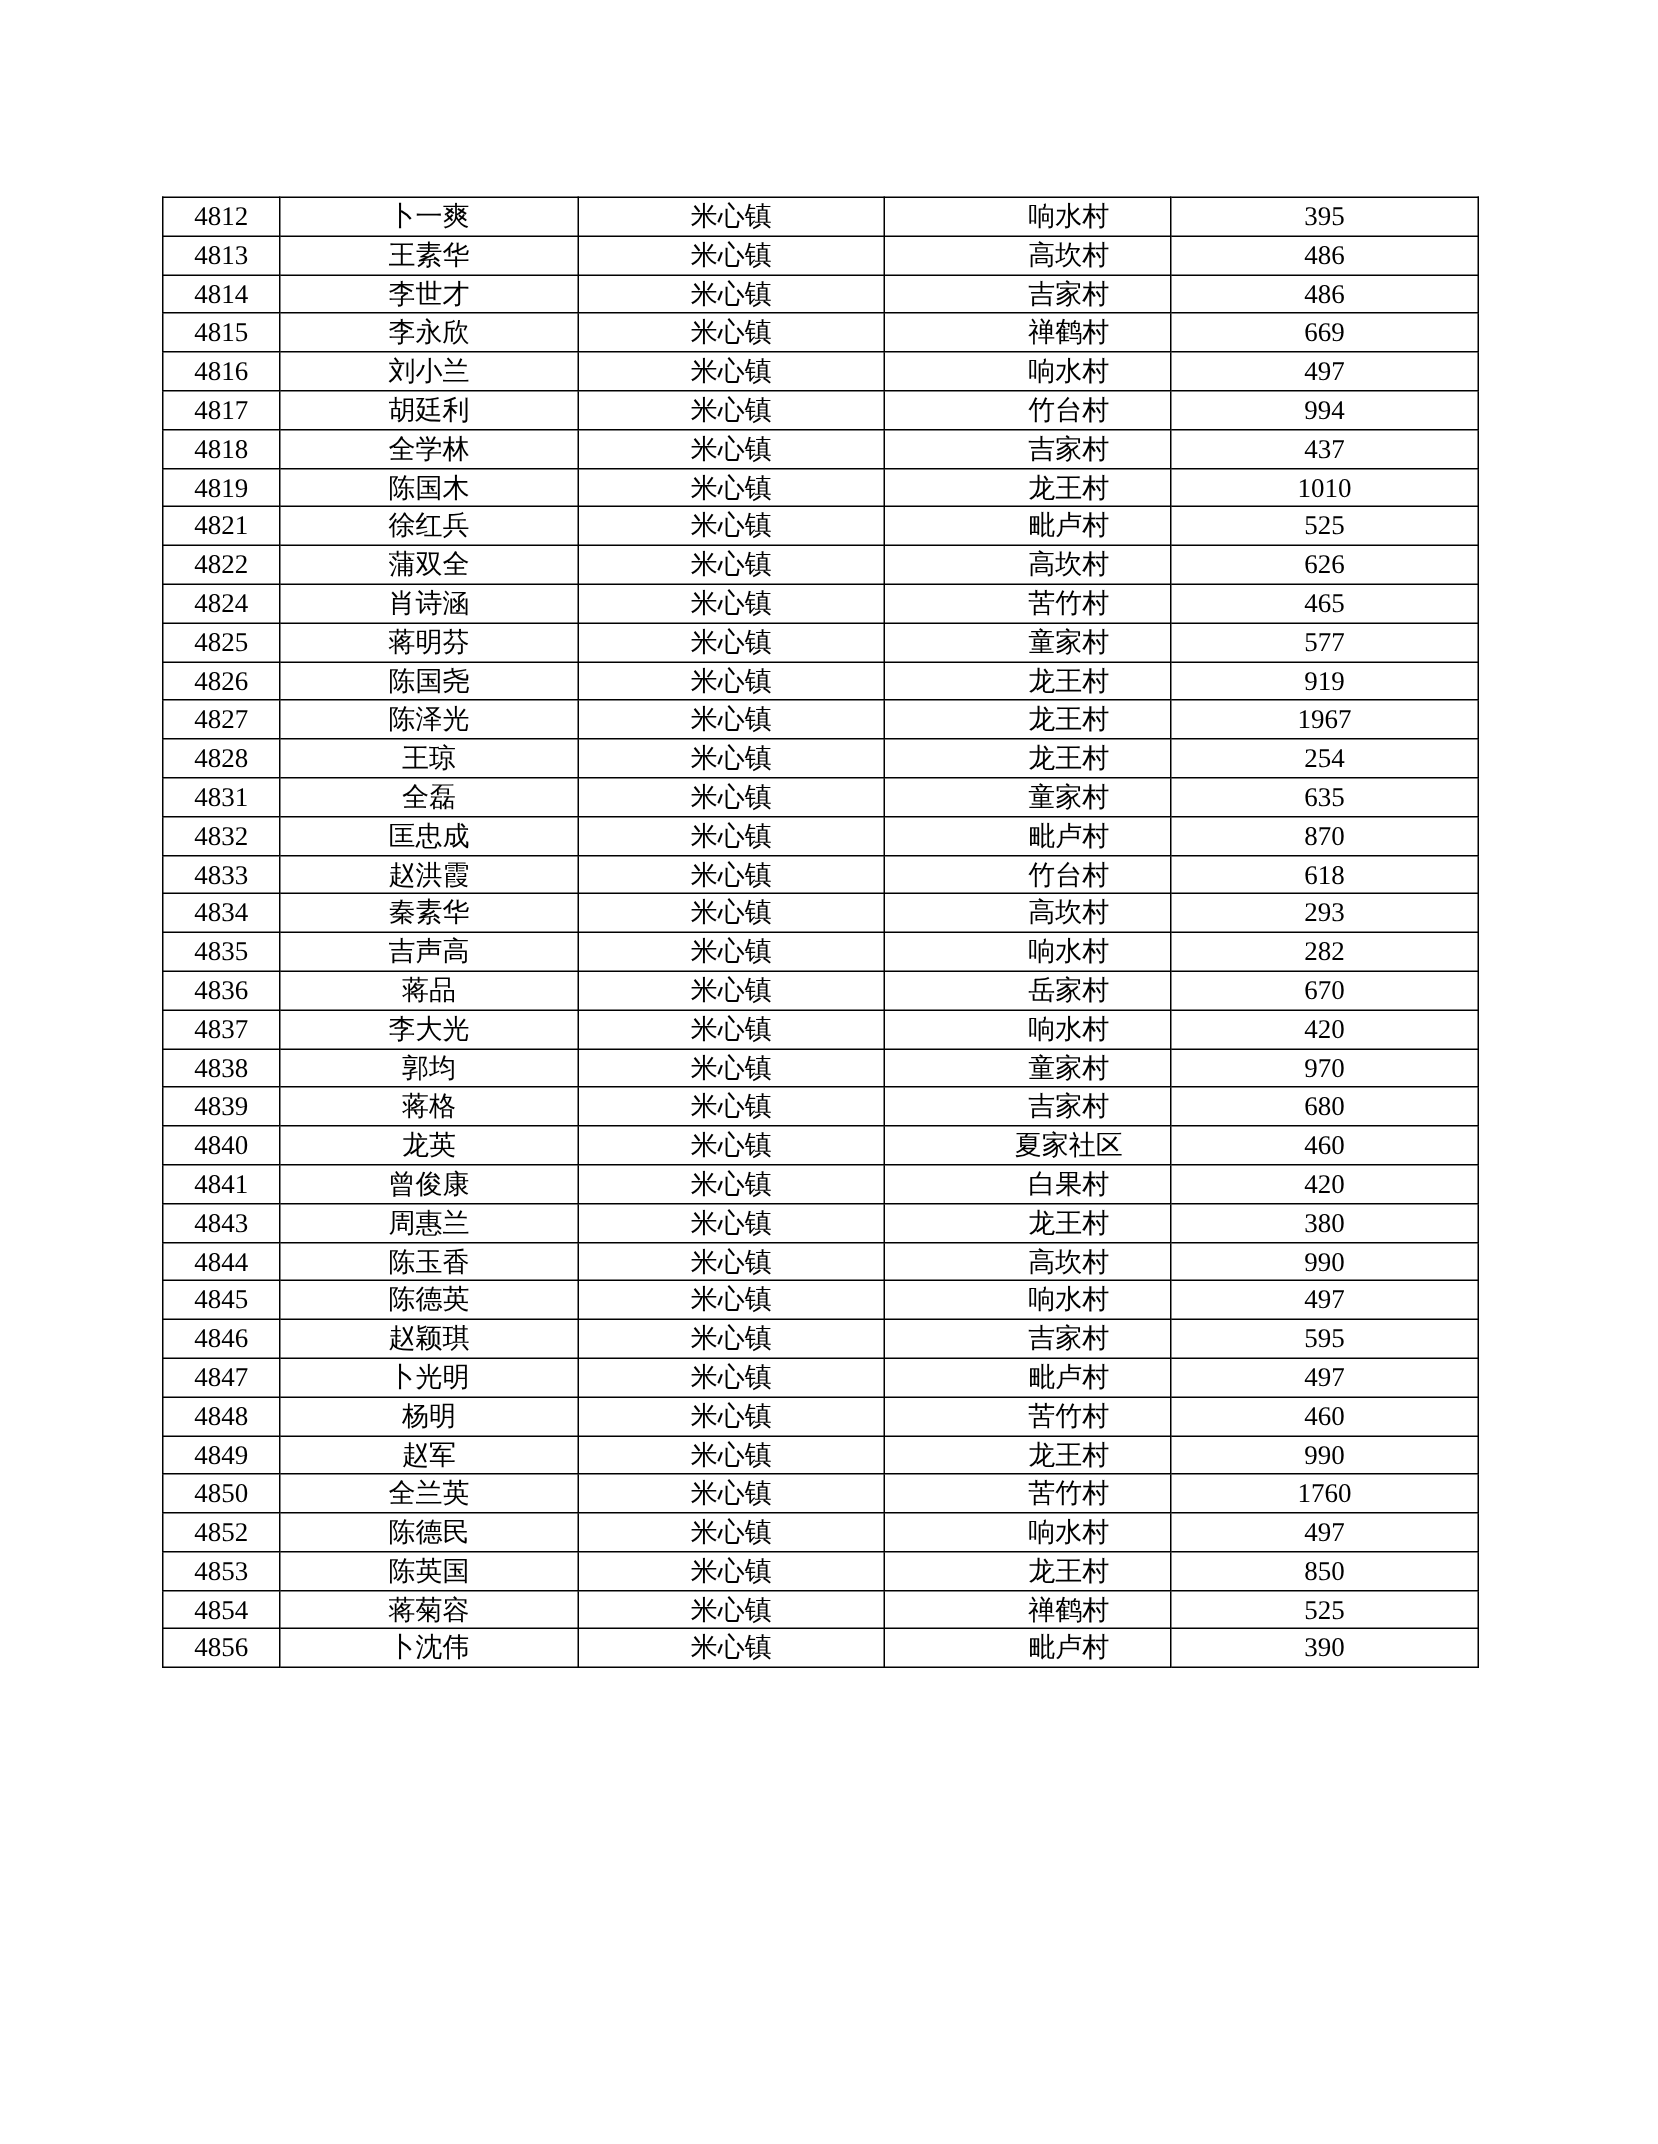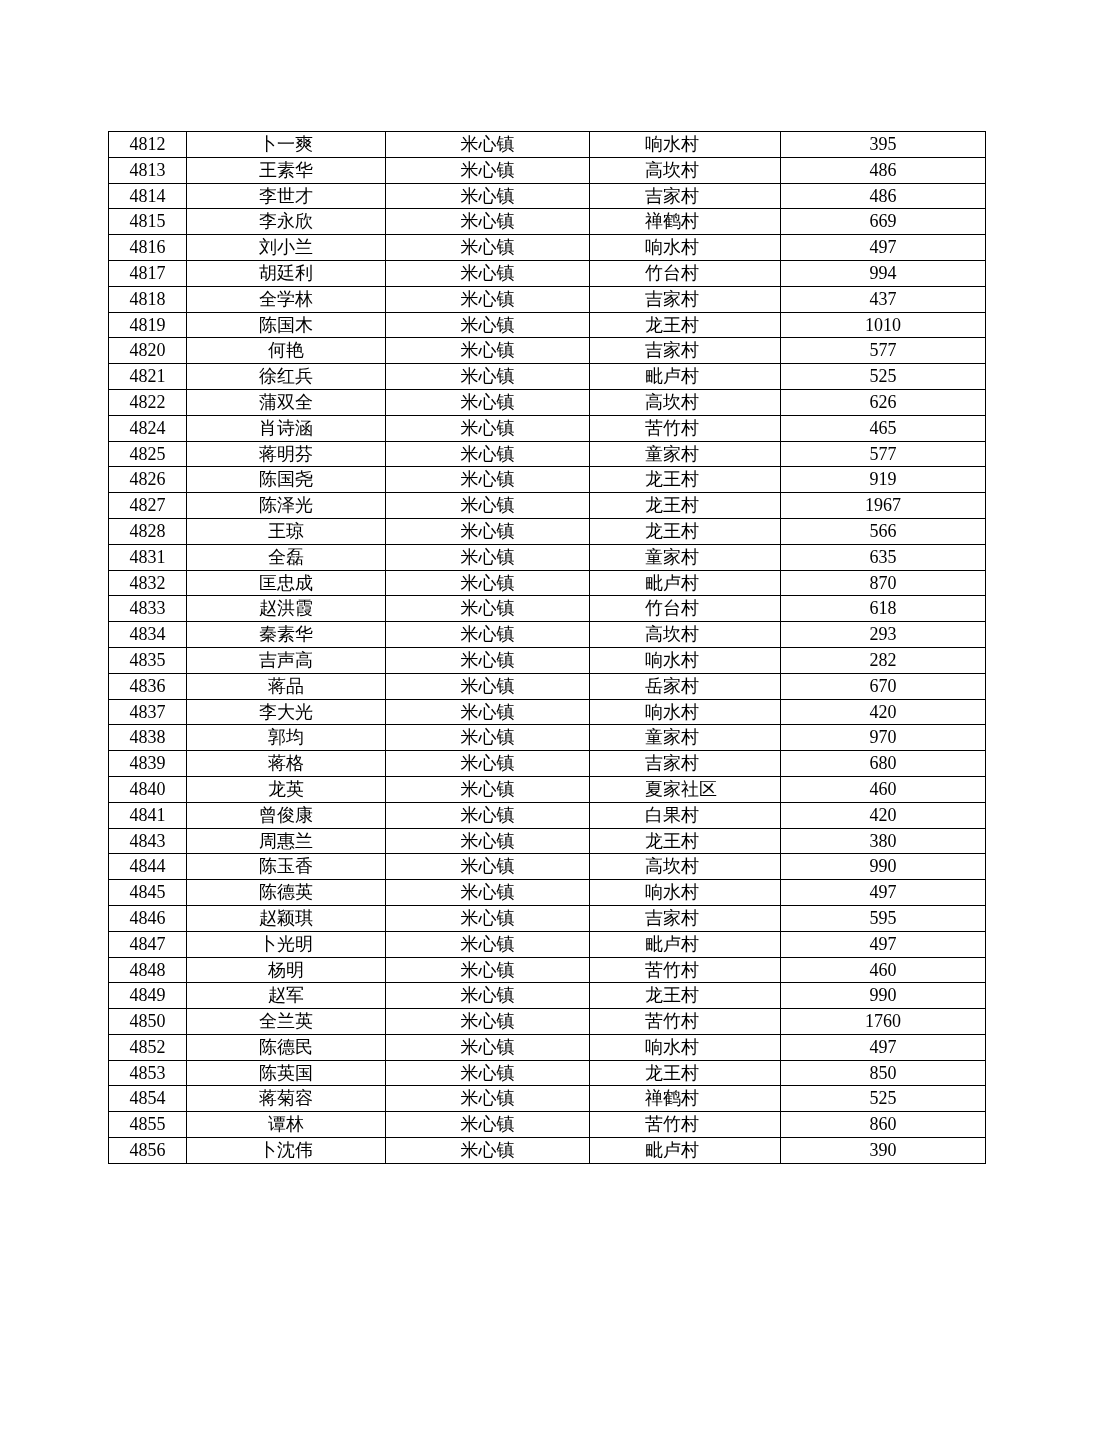--- a/index.html
+++ b/index.html
@@ -28,21 +28,21 @@
     font-size: 18px;
     line-height: 24.8px;
     text-align: center;
     padding: 0;
     overflow: hidden;
     white-space: nowrap;
   }
   .doc-table td.c0 { }
   .doc-table td.c1 { }
   .doc-table td.c2 { }
-  .doc-table td.c3 { text-align: left; padding-left: 55px; }
+  .doc-table td.c3 { text-align: center; padding-left: 55px; }
   .doc-table td.c4 { }
   col.w0 { width: 78px; }
   col.w1 { width: 199px; }
   col.w2 { width: 204px; }
   col.w3 { width: 191px; }
   col.w4 { width: 205px; }
 </style>
 </head>
 <body>
 
@@ -106,27 +106,20 @@
           <td class="c4">437</td>
         </tr>
         <tr>
           <td class="c0">4819</td>
           <td class="c1">陈国木</td>
           <td class="c2">米心镇</td>
           <td class="c3">龙王村</td>
           <td class="c4">1010</td>
         </tr>
         <tr>
-          <td class="c0">4820</td>
-          <td class="c1">何艳</td>
-          <td class="c2">米心镇</td>
-          <td class="c3">吉家村</td>
-          <td class="c4">577</td>
-        </tr>
-        <tr>
           <td class="c0">4821</td>
           <td class="c1">徐红兵</td>
           <td class="c2">米心镇</td>
           <td class="c3">毗卢村</td>
           <td class="c4">525</td>
         </tr>
         <tr>
           <td class="c0">4822</td>
           <td class="c1">蒲双全</td>
           <td class="c2">米心镇</td>
@@ -159,21 +152,21 @@
           <td class="c1">陈泽光</td>
           <td class="c2">米心镇</td>
           <td class="c3">龙王村</td>
           <td class="c4">1967</td>
         </tr>
         <tr>
           <td class="c0">4828</td>
           <td class="c1">王琼</td>
           <td class="c2">米心镇</td>
           <td class="c3">龙王村</td>
-          <td class="c4">566</td>
+          <td class="c4">254</td>
         </tr>
         <tr>
           <td class="c0">4831</td>
           <td class="c1">全磊</td>
           <td class="c2">米心镇</td>
           <td class="c3">童家村</td>
           <td class="c4">635</td>
         </tr>
         <tr>
           <td class="c0">4832</td>
@@ -314,27 +307,20 @@
           <td class="c2">米心镇</td>
           <td class="c3">龙王村</td>
           <td class="c4">850</td>
         </tr>
         <tr>
           <td class="c0">4854</td>
           <td class="c1">蒋菊容</td>
           <td class="c2">米心镇</td>
           <td class="c3">禅鹤村</td>
           <td class="c4">525</td>
-        </tr>
-        <tr>
-          <td class="c0">4855</td>
-          <td class="c1">谭林</td>
-          <td class="c2">米心镇</td>
-          <td class="c3">苦竹村</td>
-          <td class="c4">860</td>
         </tr>
         <tr>
           <td class="c0">4856</td>
           <td class="c1">卜沈伟</td>
           <td class="c2">米心镇</td>
           <td class="c3">毗卢村</td>
           <td class="c4">390</td>
         </tr>
       </tbody>
   </table>

